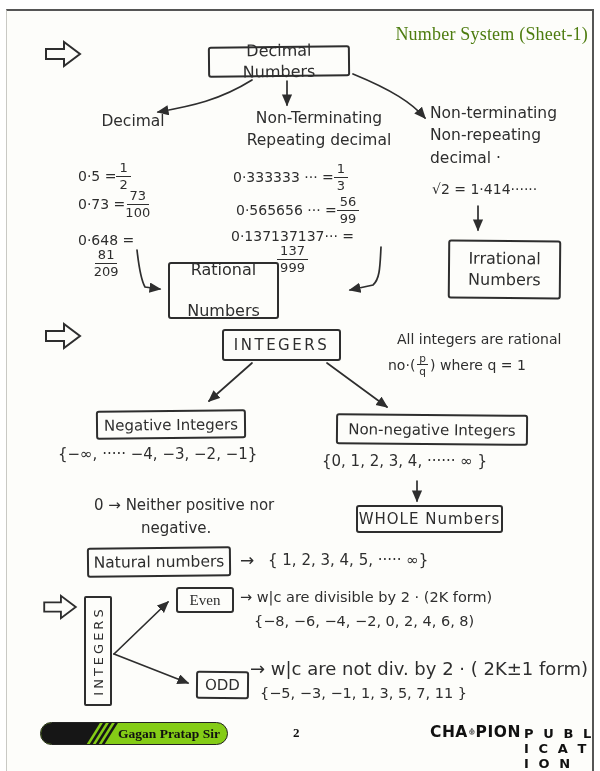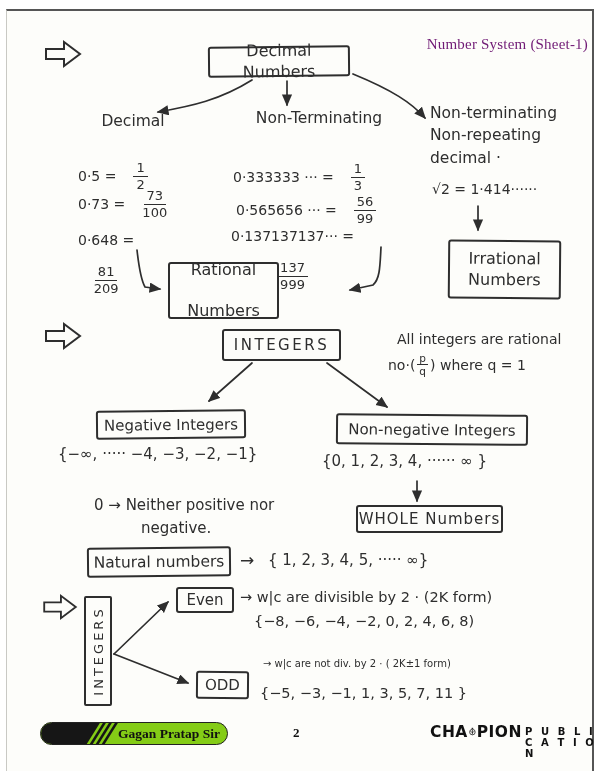--- a/index.html
+++ b/index.html
@@ -9,35 +9,34 @@
     font-family:"DejaVu Sans", sans-serif;
     color:#2e2e2e;
   }
   .frame{
     position:absolute;left:6px;top:9px;width:588px;height:762px;
     border-top:2px solid #555;border-right:2px solid #555;border-left:1px solid #c9c9c4;
     background:#fdfdfa;box-sizing:border-box;pointer-events:none;
   }
   .abs{position:absolute;}
   .hdr{
-    font-family:"Liberation Serif", serif;font-size:15px;color:#701a75;
+    font-family:"Liberation Serif", serif;font-size:18px;color:#4d7c0f;
     letter-spacing:0.2px;
-    margin-top:12px;
   }
   .box{
     position:absolute;border:2px solid #2e2e2e;border-radius:3px;
     display:flex;flex-direction:column;align-items:center;justify-content:center;
     text-align:center;background:transparent;box-sizing:border-box;
   }
   .center{text-align:center;}
   .t155{font-size:15.5px;line-height:1.45;}
   .t15{font-size:15px;}
   .t16{font-size:16px;line-height:1.3;}
   .math{font-size:14px;}
-  .mathrow{display:flex;align-items:center;gap:17px;font-size:14px;}
+  .mathrow{display:flex;align-items:center;gap:0;font-size:14px;}
   .frac{display:inline-flex;flex-direction:column;align-items:center;line-height:1.05;font-size:13px;}
   .frac .num{display:block;padding:0 3px 1px;border-bottom:1.6px solid #2e2e2e;}
   .frac .den{display:block;padding-top:1px;}
   .frac.small{font-size:10.5px;line-height:1;}
   .frac.small .num{border-bottom-width:1.2px;padding:0 2px 0;}
   .notewrap{display:flex;align-items:center;gap:2px;font-size:14px;}
   .vbox{position:absolute;border:2px solid #2e2e2e;border-radius:2px;box-sizing:border-box;}
   .vbox span{
     position:absolute;left:50%;top:50%;
     transform:translate(-50%,-50%) rotate(-90deg);
@@ -54,21 +53,21 @@
   }
   .capsule .bar{width:64px;height:30px;background:#161616;transform:skewX(-32deg);margin-left:-12px;flex:none;}
   .capsule .stripe{width:3px;height:30px;background:#161616;transform:skewX(-32deg);margin-left:3px;flex:none;}
   .capsule .name{
     font-family:"Liberation Serif", serif;font-weight:bold;font-size:13.5px;
     color:#111;padding-left:7px;white-space:nowrap;
   }
   .pagenum{font-family:"Liberation Serif", serif;font-weight:bold;font-size:13px;color:#111;}
   .brand{position:absolute;left:430px;top:723px;display:flex;align-items:flex-start;color:#111;}
   .brand .big{font-size:15.5px;font-weight:900;letter-spacing:0.5px;}
-  .brand .sub{font-size:10px;font-weight:700;letter-spacing:2.6px;margin-left:3px;margin-top:3px;}
+  .brand .sub{font-size:13px;font-weight:700;letter-spacing:2.6px;margin-left:3px;margin-top:3px;}
   .rot-l{transform:rotate(-0.6deg);}
   .rot-r{transform:rotate(0.5deg);}
 </style>
 </head>
 <body>
 
 <div class="frame"></div>
 
 <svg class="overlay" width="600" height="771" viewBox="0 0 600 771">
   <defs>
@@ -127,20 +126,21 @@
 <div class="abs mathrow" style="left:78px;top:232px;flex-direction:column;">
   <span>0·648 =</span>
   <span class="frac">
     <span class="num">81</span>
     <span class="den">209</span>
   </span>
 </div>
 
 <div class="abs center t155" style="left:226px;top:107px;width:186px;">
   <div>Non-Terminating</div>
+  <div>Repeating decimal</div>
 </div>
 <div class="abs mathrow" style="left:233px;top:162px;">
   <span>0·333333 ··· =</span>
   <span class="frac">
     <span class="num">1</span>
     <span class="den">3</span>
   </span>
 </div>
 <div class="abs mathrow" style="left:236px;top:195px;">
   <span>0·565656 ··· =</span>
@@ -206,30 +206,30 @@
 <div class="box t155 rot-l" style="left:87px;top:547px;width:144px;height:30px;">
   <span>Natural numbers</span>
 </div>
 <div class="abs" style="left:240px;top:550px;font-size:17px;">→</div>
 <div class="abs t15" style="left:268px;top:551px;">{ 1, 2, 3, 4, 5, ····· ∞}</div>
 
 <div class="vbox" style="left:84px;top:596px;width:28px;height:110px;">
   <span>INTEGERS</span>
 </div>
 
-<div class="box t15" style="left:176px;top:587px;width:58px;height:26px;">
+<div class="box t15" style="left:176px;top:587px;width:58px;height:26px;font-family:Liberation Serif, serif;">
   <span>Even</span>
 </div>
 <div class="abs" style="left:240px;top:589px;font-size:14.5px;">→ w|c are divisible by 2 · (2K form)</div>
 <div class="abs" style="left:254px;top:613px;font-size:14.5px;">{−8, −6, −4, −2, 0, 2, 4, 6, 8)</div>
 
 <div class="box t15 rot-r" style="left:196px;top:671px;width:53px;height:28px;">
   <span>ODD</span>
 </div>
-<div class="abs" style="left:263px;top:658px;font-size:10px;">→ w|c are not div. by 2 · ( 2K±1 form)</div>
+<div class="abs" style="left:250px;top:658px;font-size:18px;">→ w|c are not div. by 2 · ( 2K±1 form)</div>
 <div class="abs" style="left:260px;top:685px;font-size:14.5px;">{−5, −3, −1, 1, 3, 5, 7, 11 }</div>
 
 <div class="capsule">
   <div class="bar"></div>
   <div class="stripe"></div>
   <div class="stripe"></div>
   <div class="stripe"></div>
   <span class="name">Gagan Pratap Sir</span>
 </div>
 

